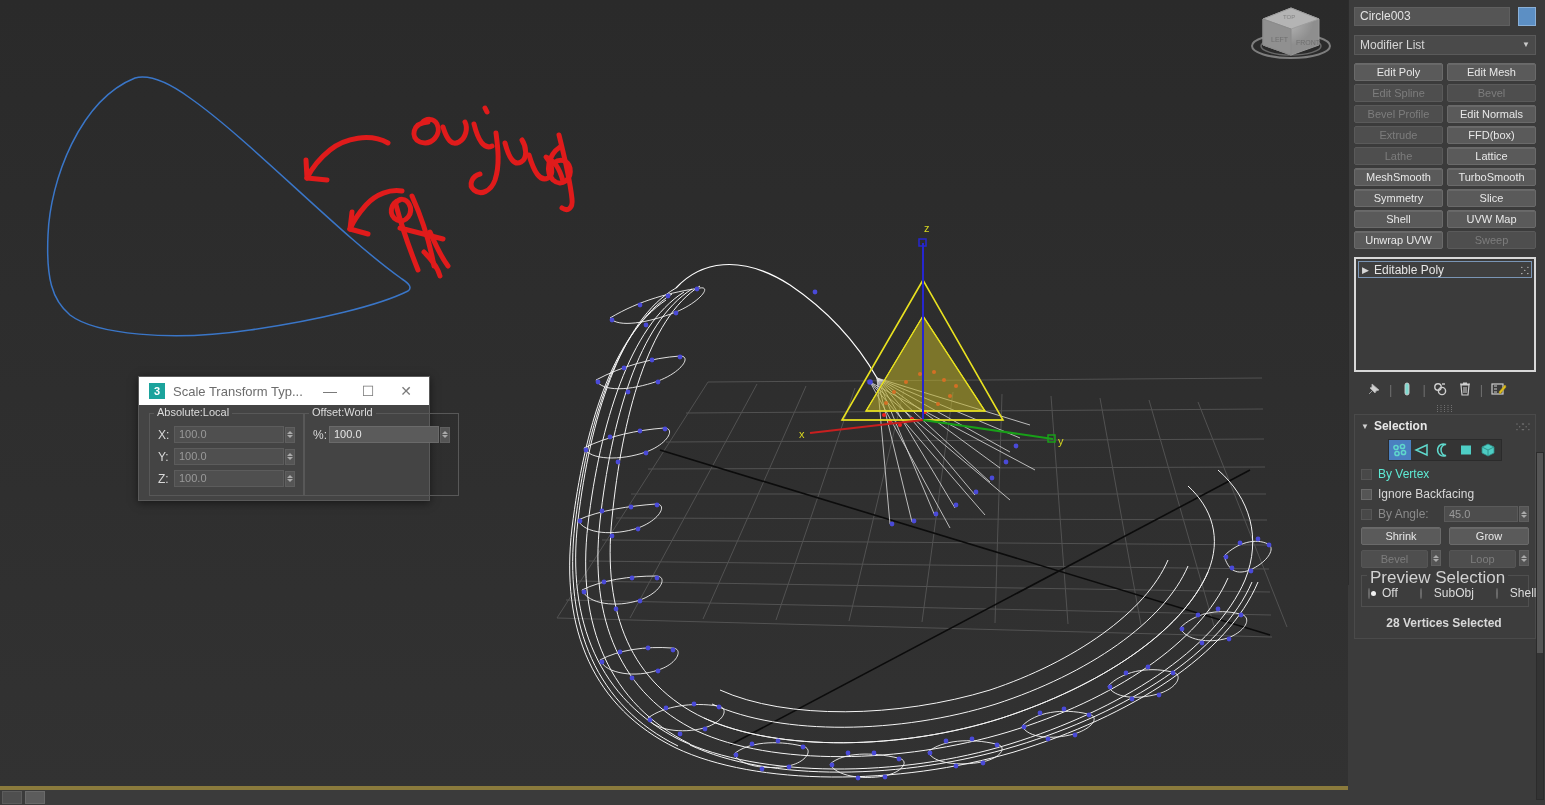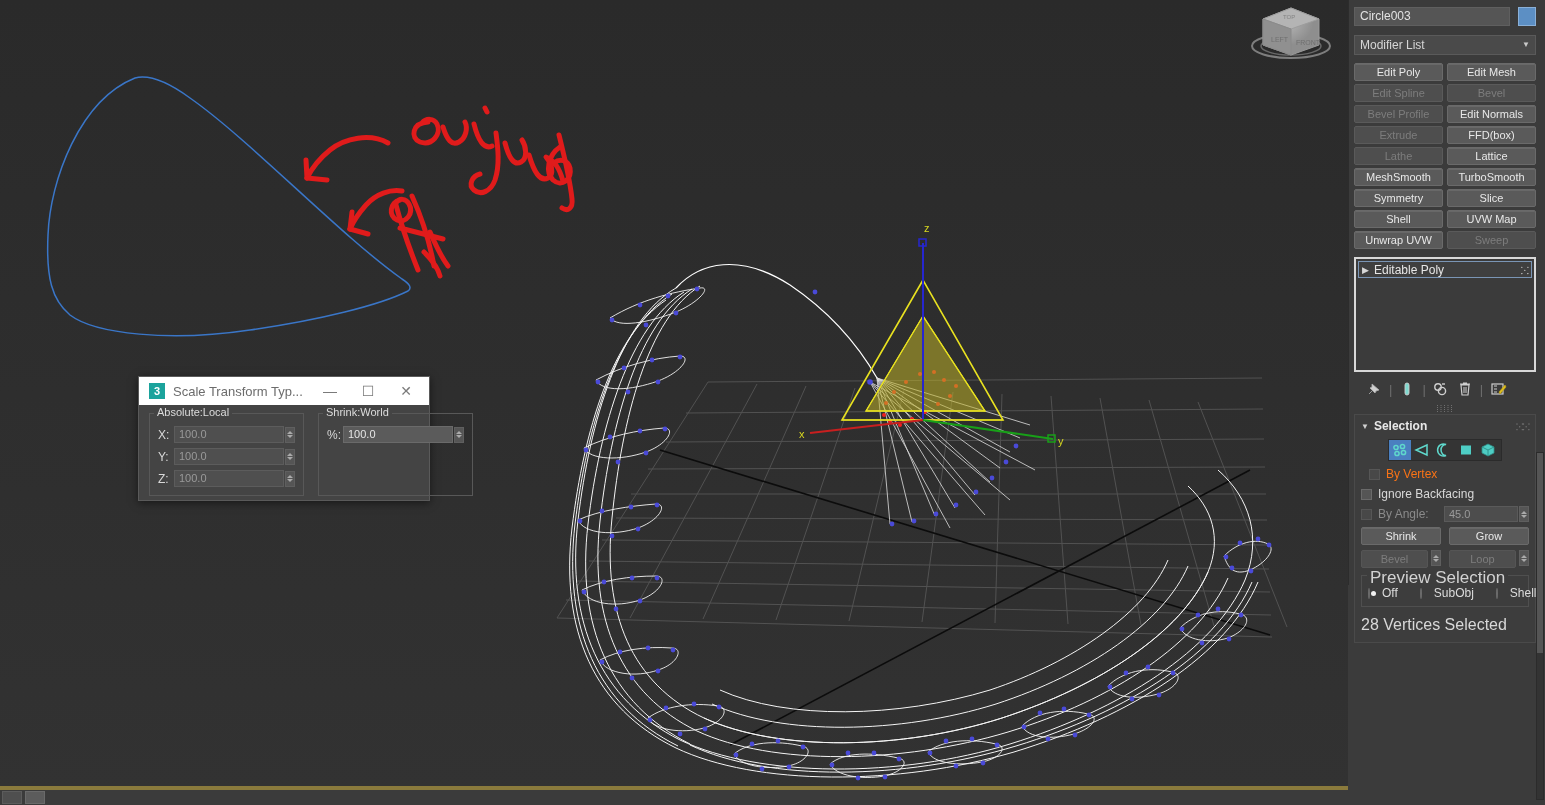--- a/index.html
+++ b/index.html
@@ -70,21 +70,21 @@
   .rollout-head { display:flex; align-items:center; color:#e8e8e8; font-size:12px; font-weight:bold; }
   .rollout-head .tri { font-size:8px; margin-right:5px; color:#d0d0d0; }
   .rollout-head .dg { margin-left:auto; color:#6f6f6f; font-size:9px; letter-spacing:-1px;}
 
   .sel-icons { margin:6px auto 0 auto; width:114px; height:22px; background:#343434; border:1px solid #2b2b2b;
                display:flex; align-items:center; }
   .sel-ic { width:22px; height:20px; display:flex; align-items:center; justify-content:center; }
   .sel-ic.active { background:#4a7fc0; }
 
   .chk-row { display:flex; align-items:center; margin-top:6px; font-size:12px; color:#d8d8d8; }
-  .chk-row.dim { color:#f97316;margin-left:8px; }
+  .chk-row.dim { color:#5eead4; }
   .chk { width:11px; height:11px; background:#555; border:1px solid #6a6a6a; margin-right:6px; }
   .chk.dim { background:#484848; border-color:#565656; }
 
   .spin-row { display:flex; align-items:center; margin-top:5px; font-size:12px; color:#8a8a8a; }
   .num-field { margin-left:auto; width:74px; height:16px; background:#4d4d4d; border:1px solid #5a5a5a;
                color:#9a9a9a; font-size:11px; line-height:14px; padding:0 4px; display:flex; align-items:center;}
   .spinner { width:10px; height:16px; background:#555; border:1px solid #5f5f5f; margin-left:1px;
              display:flex; flex-direction:column; align-items:center; justify-content:center; }
   .spinner i { display:block; width:0;height:0;border-left:3px solid transparent;border-right:3px solid transparent; }
   .spinner i.up { border-bottom:3px solid #aaa; margin-bottom:1px; }
@@ -97,36 +97,36 @@
   .pcell { flex:1; display:flex; gap:2px; }
 
   .group { margin-top:7px; border:1px solid #4f4f4f; padding:10px 6px 6px 6px; position:relative; }
   .group > .gtitle { position:absolute; top:-8px; left:5px; background:#3d3d3d; padding:0 3px;
                      font-size:17px; color:#d2d2d2; }
   .radio-row { display:flex; align-items:center; gap:12px; font-size:12px; color:#dcdcdc; }
   .radio { width:11px; height:11px; border-radius:50%; background:#5b5b5b; border:1px solid #6b6b6b; position:relative; }
   .radio.on::after { content:''; position:absolute; left:2px; top:2px; width:5px; height:5px; border-radius:50%; background:#f0f0f0; }
   .radio-row .lbl { margin-right:10px; }
 
-  .status-line { margin-top:9px; text-align:left; font-size:16px; color:#d8d8d8; padding-right:2px; }
+  .status-line { margin-top:9px; text-align:center; font-size:12px; color:#d8d8d8; padding-right:2px;font-weight:bold; }
 
   #cp-scroll { position:absolute; right:1px; top:452px; width:8px; height:348px; background:#333; border:1px solid #2b2b2b;}
   #cp-scroll .thumb { position:absolute; left:0; top:0; width:6px; height:200px; background:#555; }
 
   
   #scale-dlg {
     position:absolute; left:138px; top:376px; width:292px; height:125px;
     background:#444444; border:1px solid #5a5a5a; box-shadow:0 2px 8px rgba(0,0,0,.5);
   }
   #dlg-title { height:28px; background:#ffffff; display:flex; align-items:center; padding:0 4px; }
   #dlg-title .badge { width:16px; height:16px; background:#1ba39c; color:#fff; font-size:11px; font-weight:bold;
                       display:flex; align-items:center; justify-content:center; margin:0 8px 0 6px;}
   #dlg-title .ttl { color:#6c6c6c; font-size:13px; flex:1; }
   #dlg-title .wb { width:38px; height:26px; display:flex; align-items:center; justify-content:center; color:#7a7a7a; font-size:14px;}
-  #dlg-body { display:flex; padding:8px 10px 0 10px; gap:14px; }
+  #dlg-body { display:flex; padding:8px 10px 0 10px; }
   .dgroup { position:relative; border:1px solid #585858; padding:12px 8px 8px 8px; }
   .dgroup .gt { position:absolute; top:-8px; left:4px; background:#444; padding:0 3px; font-size:11px; color:#dcdcdc;}
   .dfield-row { display:flex; align-items:center; margin-bottom:5px; }
   .dfield-row .dl { width:16px; font-size:12px; color:#d8d8d8; }
   .dinput { width:110px; height:17px; background:#4f4f4f; border:1px solid #5c5c5c; color:#9a9a9a;
             font-size:11px; line-height:15px; padding:4px 4px; display:flex; align-items:center;}
   .dinput.active { background:#5b5b5b; color:#e6e6e6; border-color:#6a6a6a; }
 </style>
 </head>
 <body>
@@ -460,21 +460,21 @@
         <div class="dfield-row" style="margin-bottom:0">
           <span class="dl">Z:</span>
           <span class="dinput">100.0</span>
           <span class="spinner">
               <i class="up"></i>
               <i class="dn"></i>
             </span>
         </div>
       </div>
       <div class="dgroup" style="flex:1">
-        <div class="gt">Shrink:World</div>
+        <div class="gt">Offset:World</div>
         <div class="dfield-row" style="margin-bottom:0">
           <span class="dl">%:</span>
           <span class="dinput active">100.0</span>
           <span class="spinner">
               <i class="up"></i>
               <i class="dn"></i>
             </span>
         </div>
       </div>
     </div>

